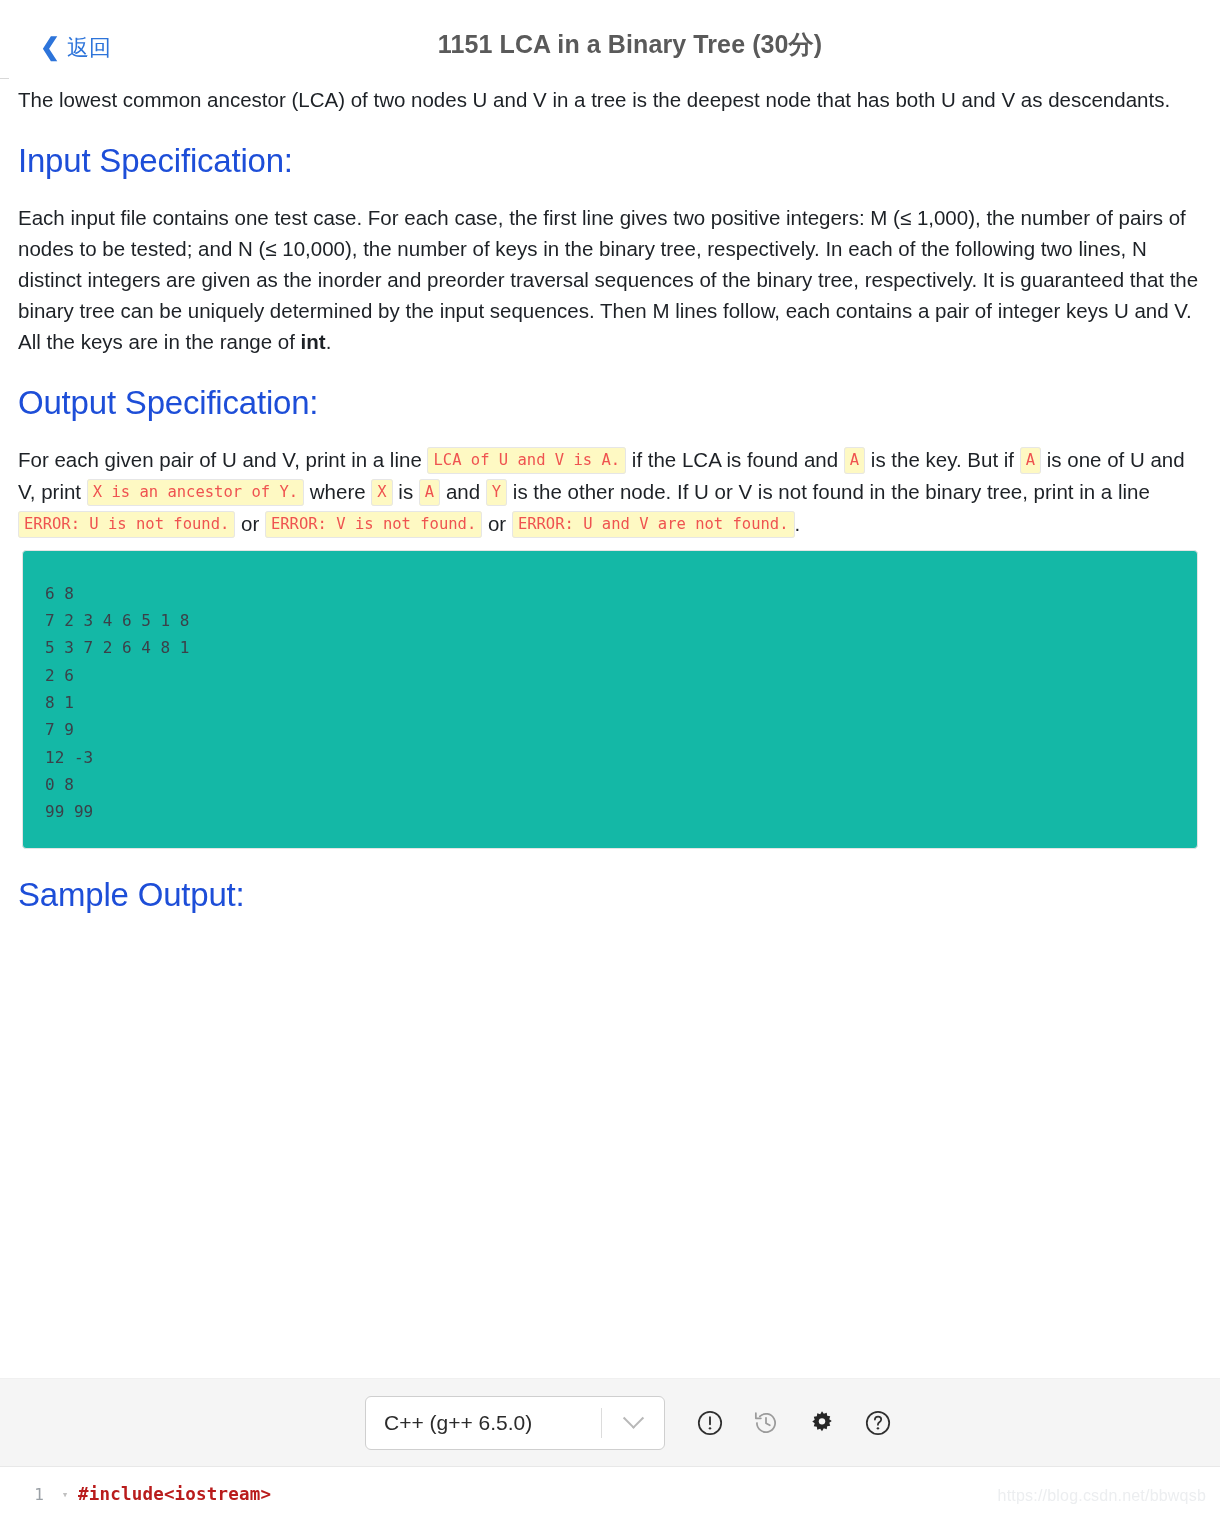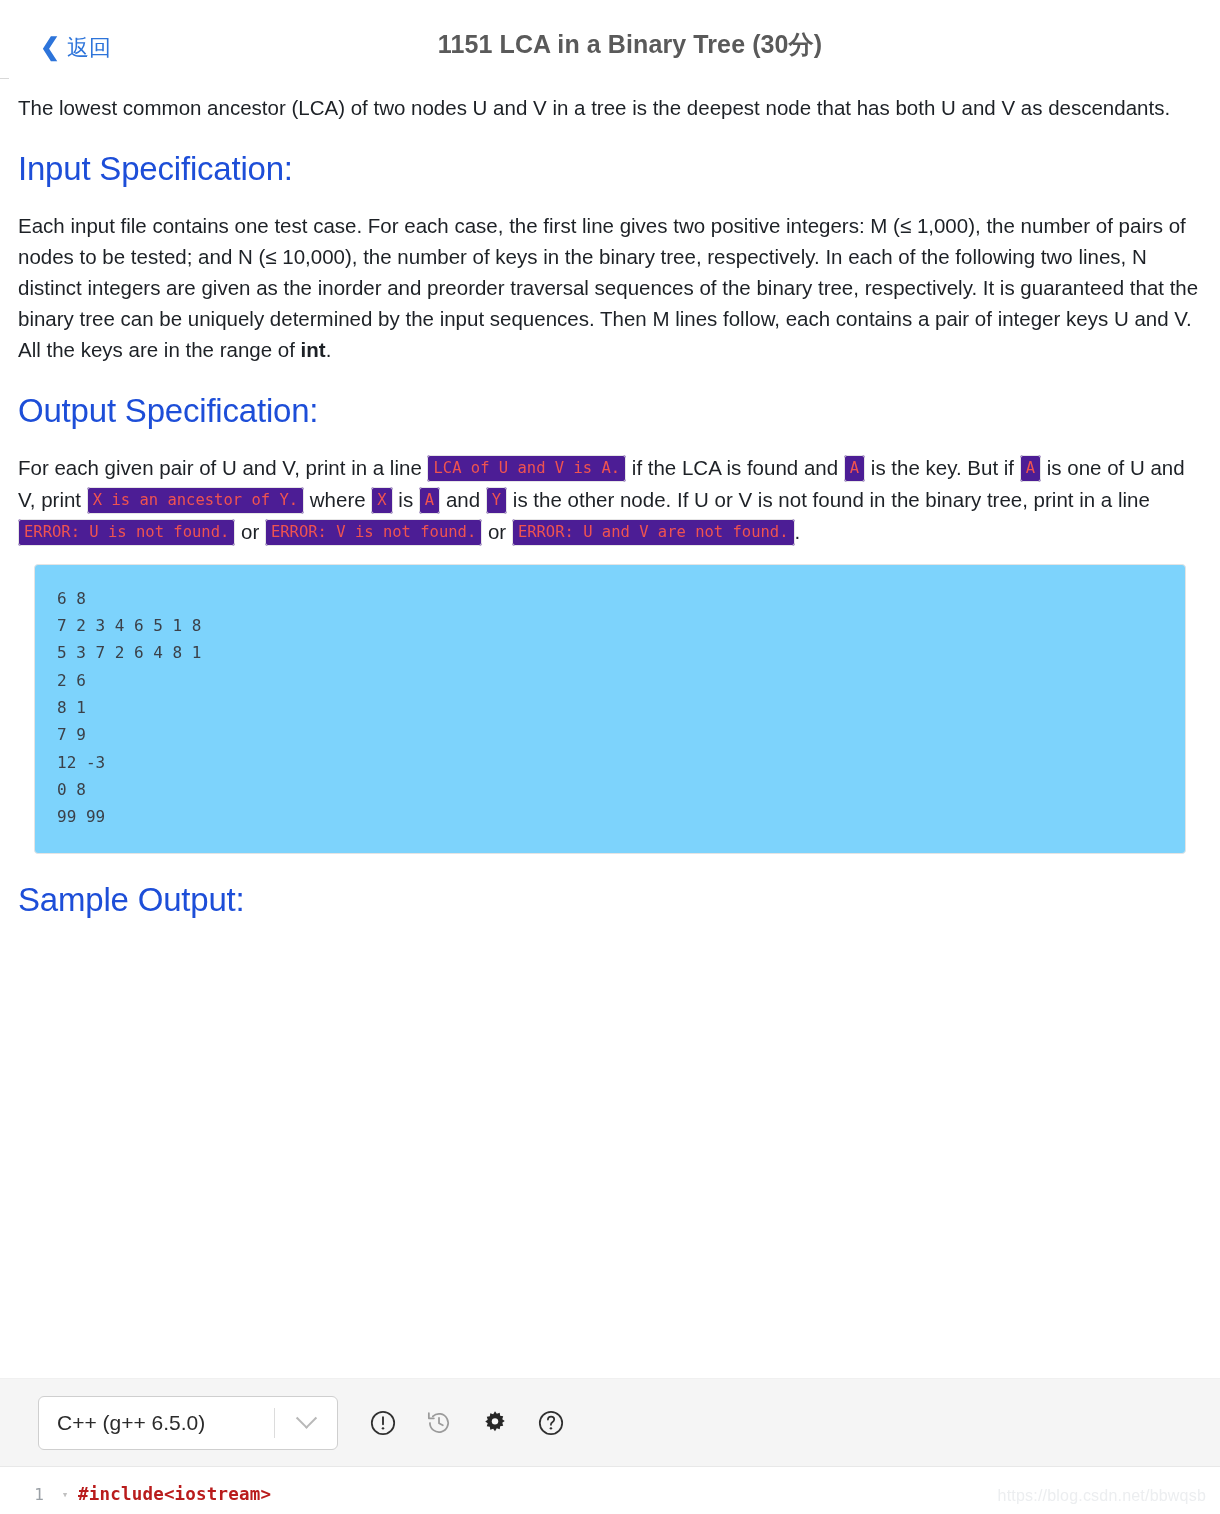--- a/index.html
+++ b/index.html
@@ -58,53 +58,53 @@
     background: #d8d8d8;
   }
 
   
   .content { padding: 0 18px; }
 
   .para {
     font-size: 20.5px;
     line-height: 31px;
     color: #1d2126;
-    margin: 12px 0 10px 0;
+    margin: 4px 0 10px 0;
     font-weight: 400;
   }
 
   h2.section-heading {
     font-size: 33px;
     font-weight: 400;
     color: #1d4ed8;
     margin: 27px 0 22px 0;
     line-height: 1.15;
     letter-spacing: -0.2px;
   }
 
   code.inline-code {
     font-family: "DejaVu Sans Mono", monospace;
     font-size: 15.5px;
     color: #ef5350;
-    background: #4c1d95;
+    background: #fef9c3;
     border: 1px solid #e6e6e6;
     border-radius: 3px;
     padding: 3px 5px 4px 5px;
     white-space: pre;
     vertical-align: 2px;
   }
 
   b.bold-inline { font-weight: bold; }
 
   pre.code-block {
-    background: #7dd3fc;
+    background: #14b8a6;
     border: 1px solid #e4e4e4;
     border-radius: 4px;
-    margin: 16px;
-    padding: 20px 22px 22px 22px;
+    margin: 4px;
+    padding: 29px 22px 22px 22px;
     font-family: "DejaVu Sans Mono", monospace;
     font-size: 16px;
     line-height: 27.3px;
     color: #3b4149;
     overflow: hidden;
   }
 
   .block-gap-after { margin-bottom: 30px; }
 
   
@@ -116,20 +116,21 @@
     bottom: 0;
   }
   .editor-toolbar {
     background: #f5f5f5;
     height: 88px;
     display: flex;
     align-items: center;
     padding-left: 38px;
     gap: 0;
     border-top: 1px solid #f0f0f0;
+    justify-content: center;
   }
   .lang-select {
     width: 300px;
     height: 54px;
     background: #ffffff;
     border: 1px solid #cfcfcf;
     border-radius: 6px;
     display: flex;
     align-items: center;
     cursor: pointer;

